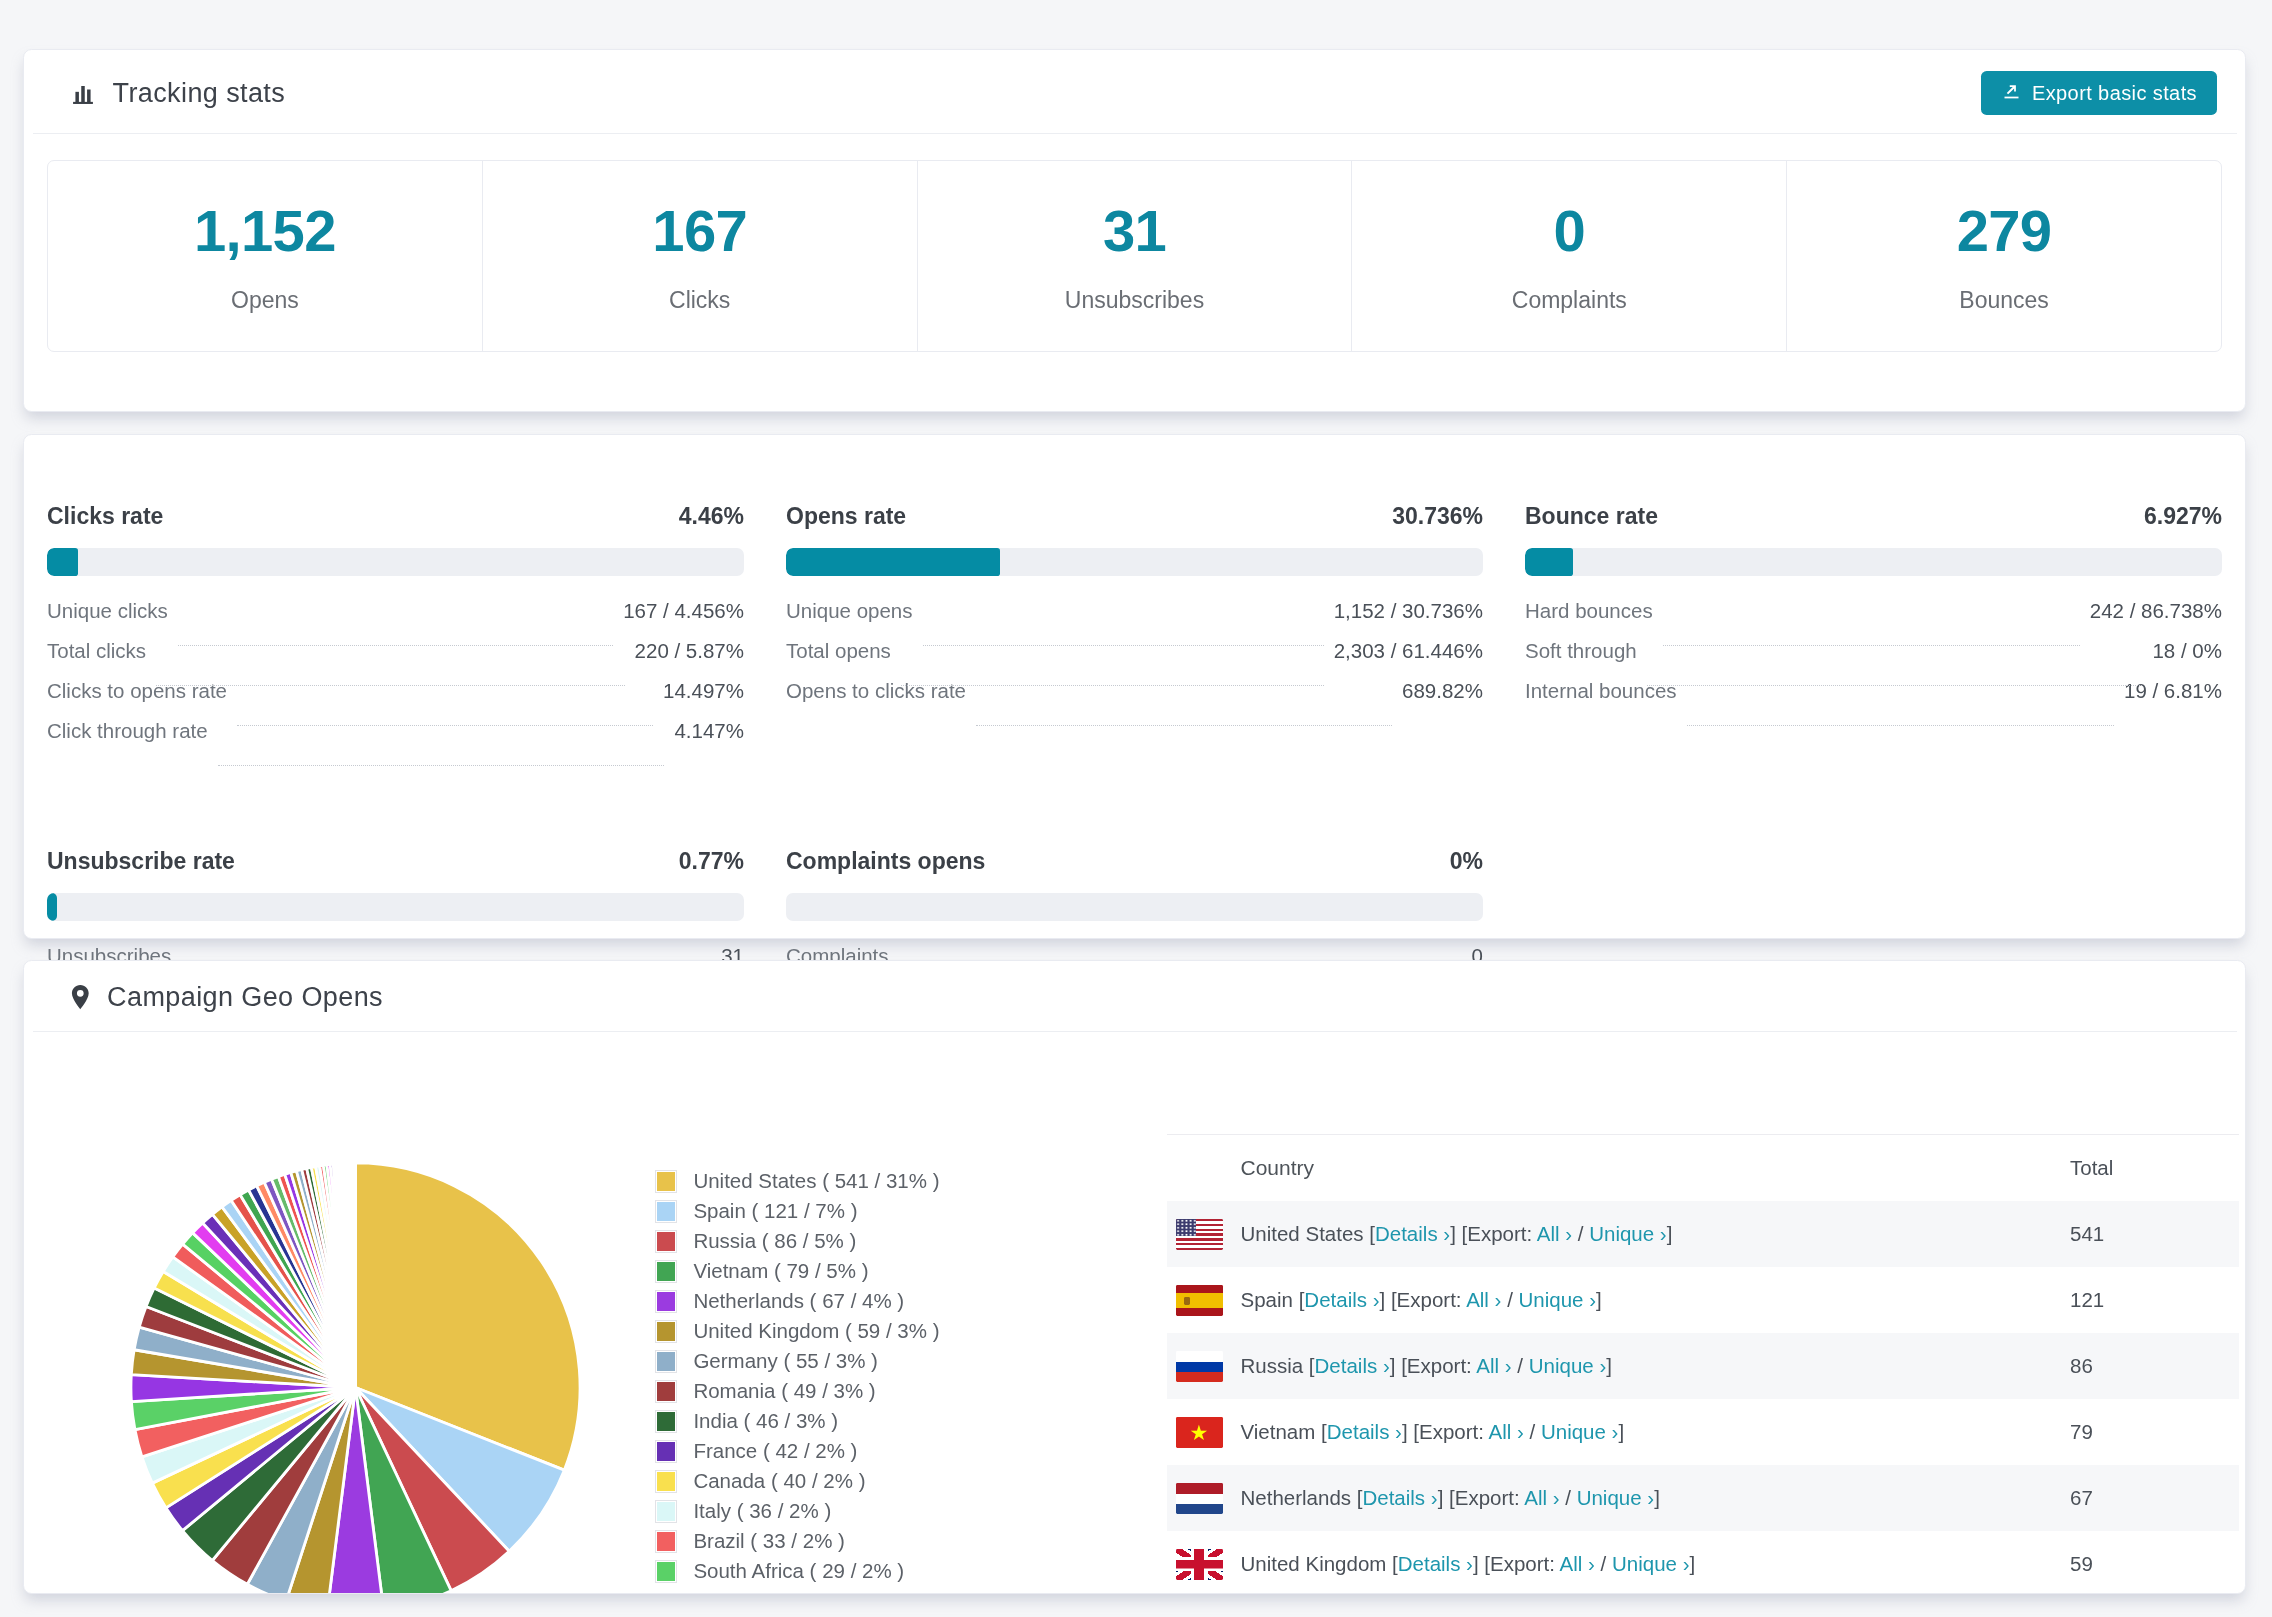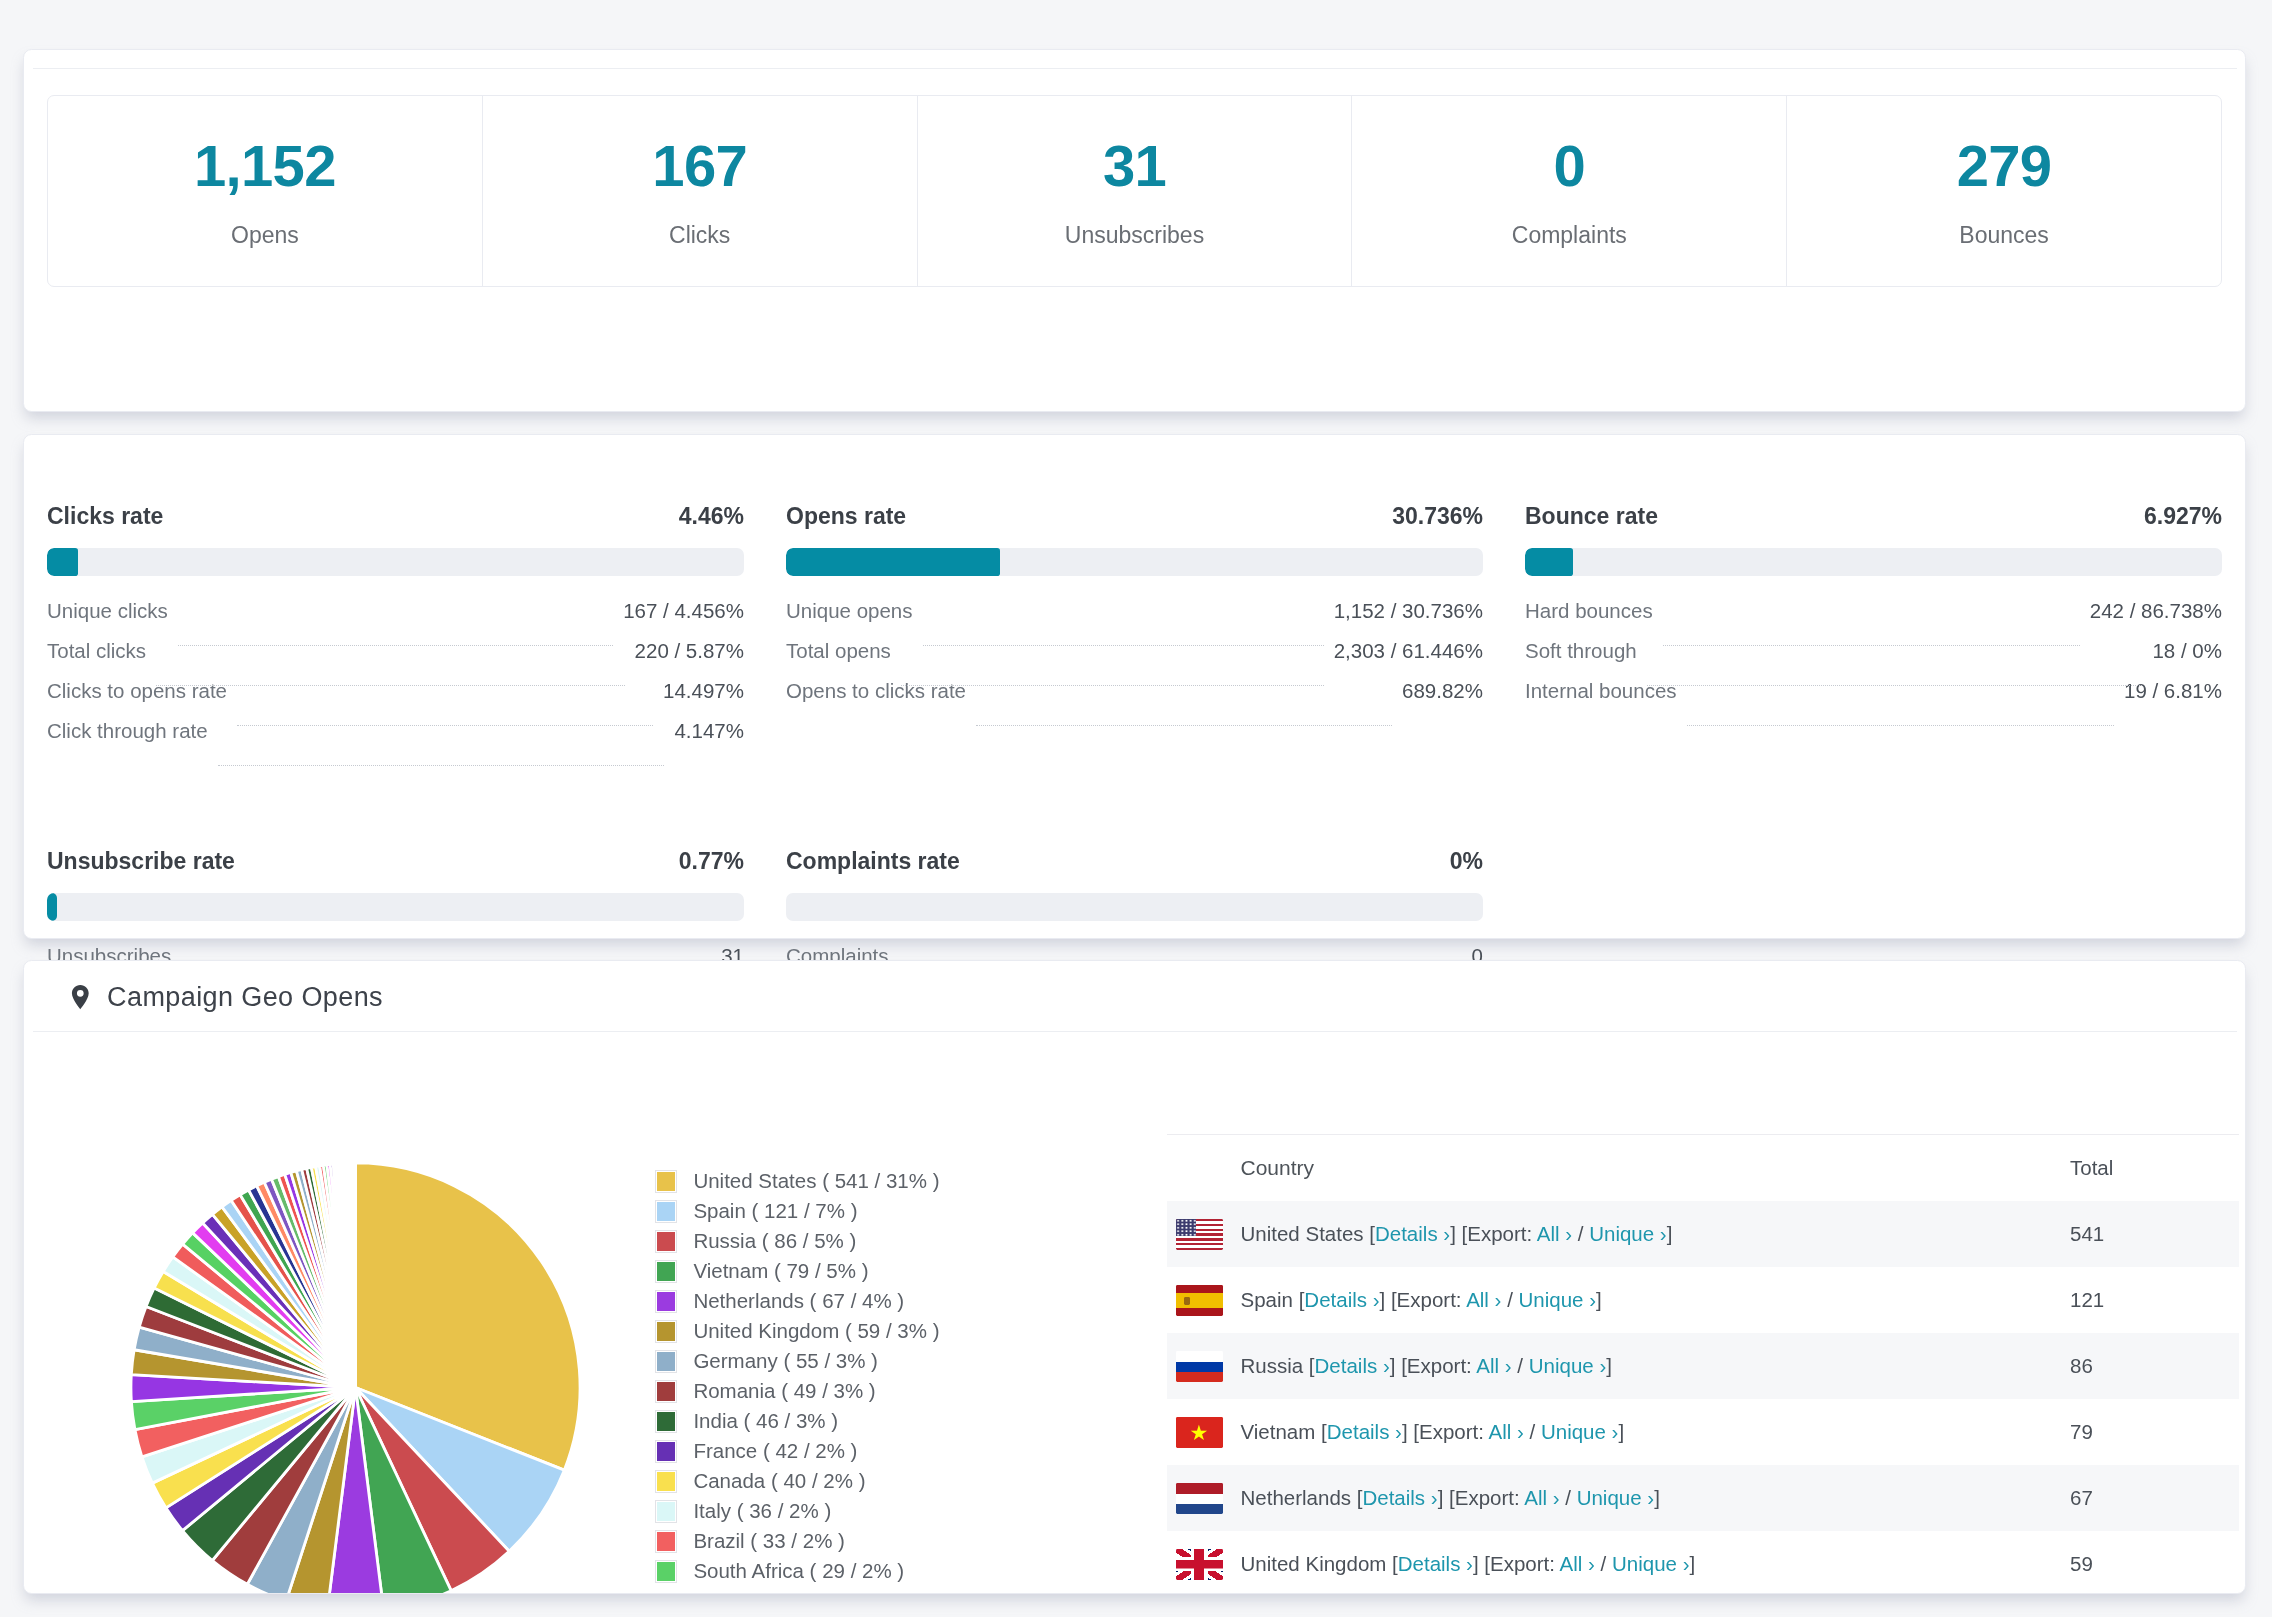--- a/index.html
+++ b/index.html
@@ -104,20 +104,43 @@
     linear-gradient(33.7deg, transparent 38%, #fff 38% 62%, transparent 62%),
     linear-gradient(-33.7deg, transparent 38%, #fff 38% 62%, transparent 62%),
     linear-gradient(#012169,#012169);
     background-size:100% 8.5px,10px 100%,100% 14px,17px 100%,100% 100%,100% 100%,100% 100%,100% 100%,100% 100%;
     background-position:center;background-repeat:no-repeat;}
 </style>
 </head>
 <body>
 
 <div class="card" id="card-tracking">
+  <div class="card-head">
+    <div class="card-title">
+      <span>
+        <svg width="28" height="28" viewBox="0 0 24 24" fill="none" stroke="#3a3f46" stroke-width="1.8">
+          <path d="M3.5 20.5h17"></path>
+          <rect x="5.5" y="11" width="3" height="9.5" fill="#3a3f46" stroke="none"></rect>
+          <rect x="10.5" y="6" width="3" height="14.5" fill="#3a3f46" stroke="none"></rect>
+          <rect x="15.5" y="9" width="3" height="11.5" fill="#3a3f46" stroke="none"></rect>
+        </svg>
+      </span>
+      <span>Tracking stats</span>
+    </div>
+    <div class="head-spacer"></div>
+    <button class="btn-export">
+      <span>
+        <svg width="21" height="21" viewBox="0 0 24 24" fill="#fff">
+          <path d="M4 19h16v2H4z"></path>
+          <path d="M8.2 16.4 15 9.6V13h2V6h-7v2h3.4l-6.8 6.8z"></path>
+        </svg>
+      </span>
+      <span>Export basic stats</span>
+    </button>
+  </div>
   <div class="divider"></div>
   <div class="stat-row">
       <div class="stat">
         <div class="stat-value">1,152</div>
         <div class="stat-label">Opens</div>
       </div>
       <div class="stat">
         <div class="stat-value">167</div>
         <div class="stat-label">Clicks</div>
       </div>
@@ -232,21 +255,21 @@
         <div class="panel-rows">
           <div class="lrow">
             <span class="lrow-label">Unsubscribes</span>
             <span class="lrow-leader"></span>
             <span class="lrow-value">31</span>
           </div>
         </div>
       </div>
       <div class="panel">
         <div class="panel-head">
-          <span class="panel-title">Complaints rate</span>
+          <span class="panel-title">Complaints opens</span>
           <span class="panel-value">0%</span>
         </div>
         <div class="bar-track"></div>
         <div class="panel-rows">
           <div class="lrow">
             <span class="lrow-label">Complaints</span>
             <span class="lrow-leader"></span>
             <span class="lrow-value">0</span>
           </div>
         </div>

